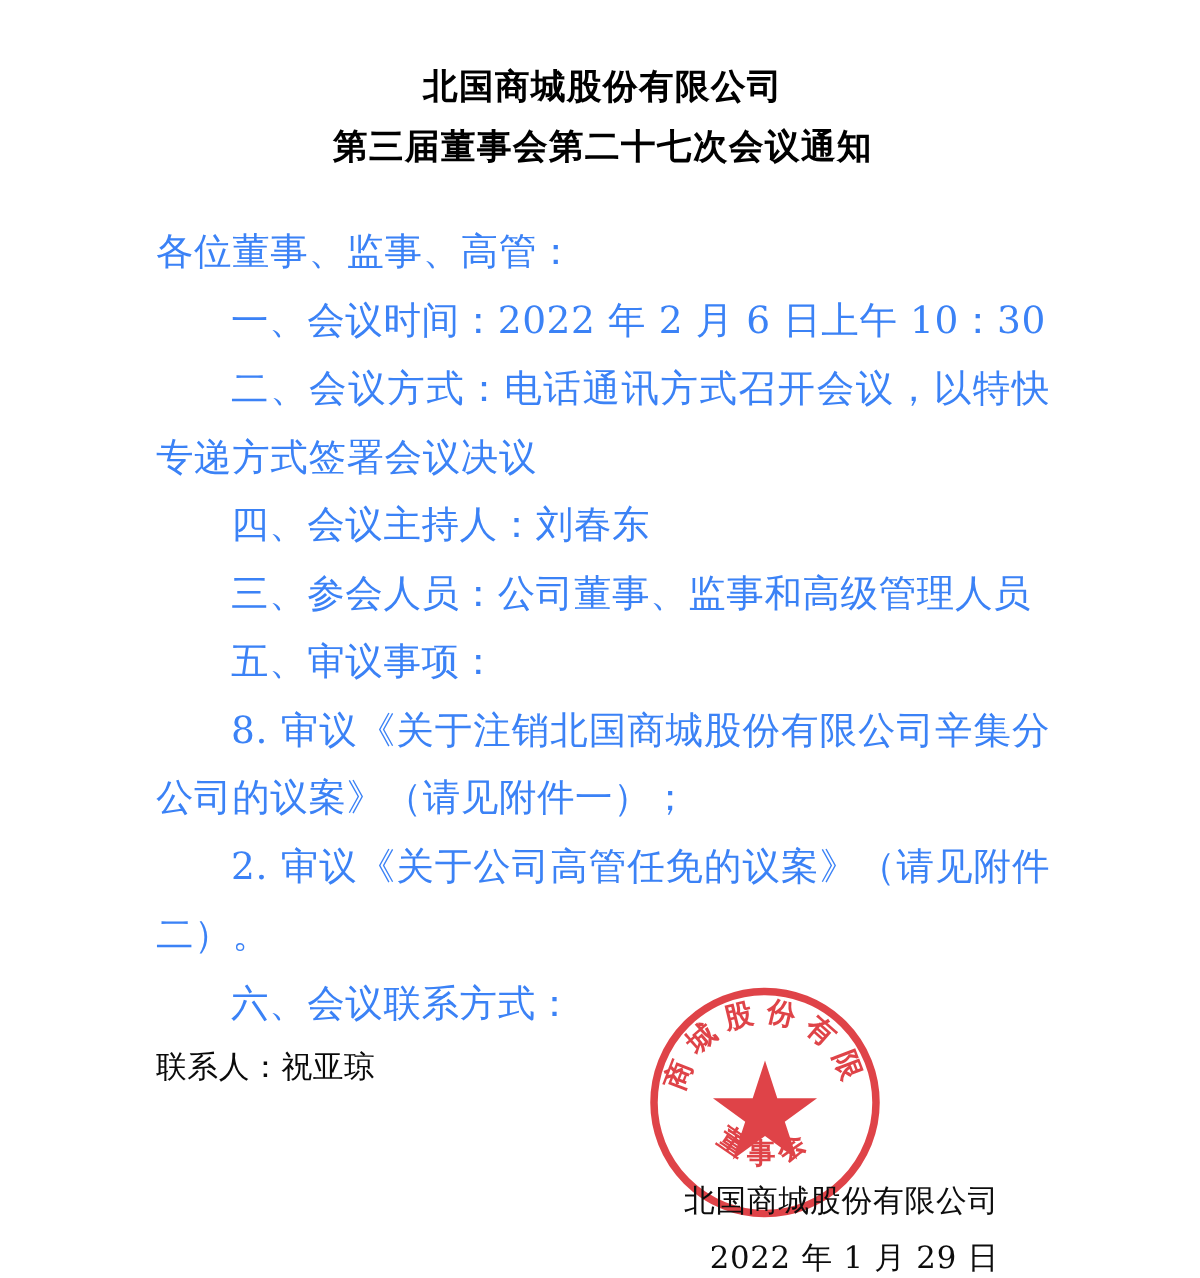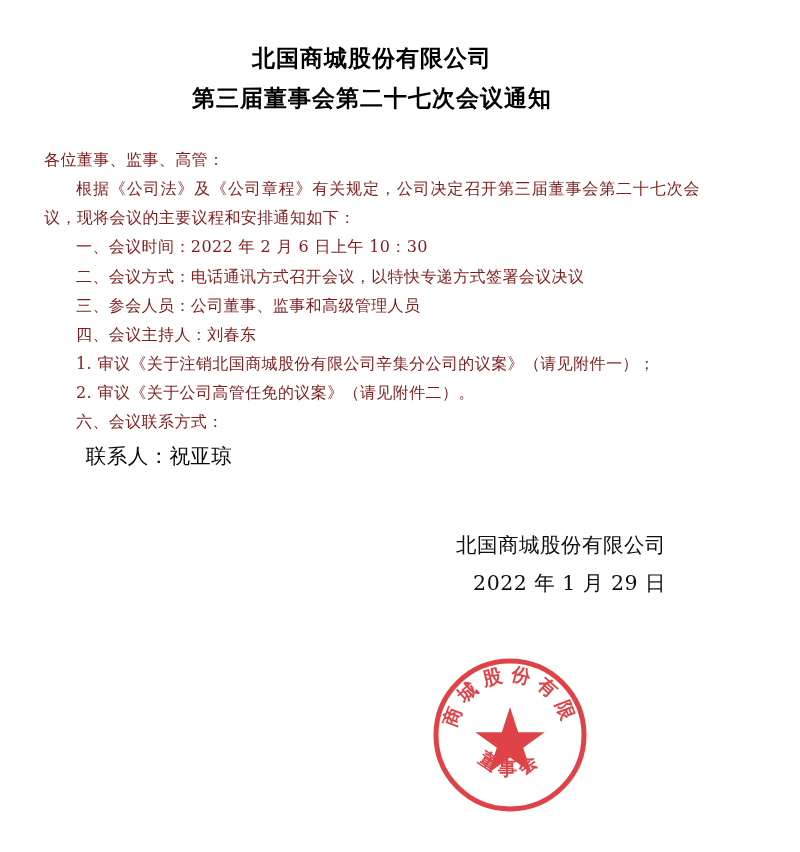--- a/index.html
+++ b/index.html
@@ -12,57 +12,56 @@
     background: #ffffff;
     font-family: "DejaVu Serif", "Liberation Serif", serif;
     color: #0a0a0a;
     overflow: hidden;
   }
   .page {
     position: relative;
     width: 800px;
     height: 852px;
     box-sizing: border-box;
-    padding: 28px 100px 0 44px;
+    padding: 28px 100px 0 104px;
   }
   .title-block {
     text-align: center;
     margin-top: 10px;
   }
   .title-line {
     font-size: 23px;
     font-weight: bold;
     letter-spacing: 1px;
     line-height: 1.72;
     color: #000;
   }
   .body-block {
     margin-top: 28px;
   }
   .para {
-    font-size: 16px;
+    font-size: 25px;
     line-height: 1.82;
-    color: #7f1d1d;
+    color: #3b82f6;
     text-align: justify;
     text-justify: inter-ideograph;
     letter-spacing: 0.4px;
   }
   .indent {
     text-indent: 2em;
   }
   .noindent {
     text-indent: 0;
   }
   .contact-row {
     font-size: 20.5px;
     line-height: 1.82;
     letter-spacing: 0.4px;
     display: flex;
     margin-top: 2px;
-    text-align: center;
   }
   .contact-name {
     width: 230px;
     flex: none;
   }
   .sign-block {
     margin-top: 52px;
     text-align: right;
     padding-right: 34px;
     position: relative;
@@ -100,26 +99,26 @@
 
 <div class="page">
 
   <div class="title-block">
     <div class="title-line">北国商城股份有限公司</div>
     <div class="title-line">第三届董事会第二十七次会议通知</div>
   </div>
 
   <div class="body-block">
     <div class="para noindent">各位董事、监事、高管：</div>
-    <div class="para indent">根据《公司法》及《公司章程》有关规定，公司决定召开第三届董事会第二十七次会议，现将会议的主要议程和安排通知如下：</div>
     <div class="para indent">一、会议时间：2022 年 2 月 6 日上午 10：30</div>
     <div class="para indent">二、会议方式：电话通讯方式召开会议，以特快专递方式签署会议决议</div>
+    <div class="para indent">四、会议主持人：刘春东</div>
     <div class="para indent">三、参会人员：公司董事、监事和高级管理人员</div>
-    <div class="para indent">四、会议主持人：刘春东</div>
-    <div class="para indent">1. 审议《关于注销北国商城股份有限公司辛集分公司的议案》（请见附件一）；</div>
+    <div class="para indent">五、审议事项：</div>
+    <div class="para indent">8. 审议《关于注销北国商城股份有限公司辛集分公司的议案》（请见附件一）；</div>
     <div class="para indent">2. 审议《关于公司高管任免的议案》（请见附件二）。</div>
     <div class="para indent">六、会议联系方式：</div>
 
     <div class="contact-row">
       <span class="contact-name">联系人：祝亚琼</span>
     </div>
   </div>
 
   <div class="sign-block">
     <div class="sign-line">北国商城股份有限公司</div>

